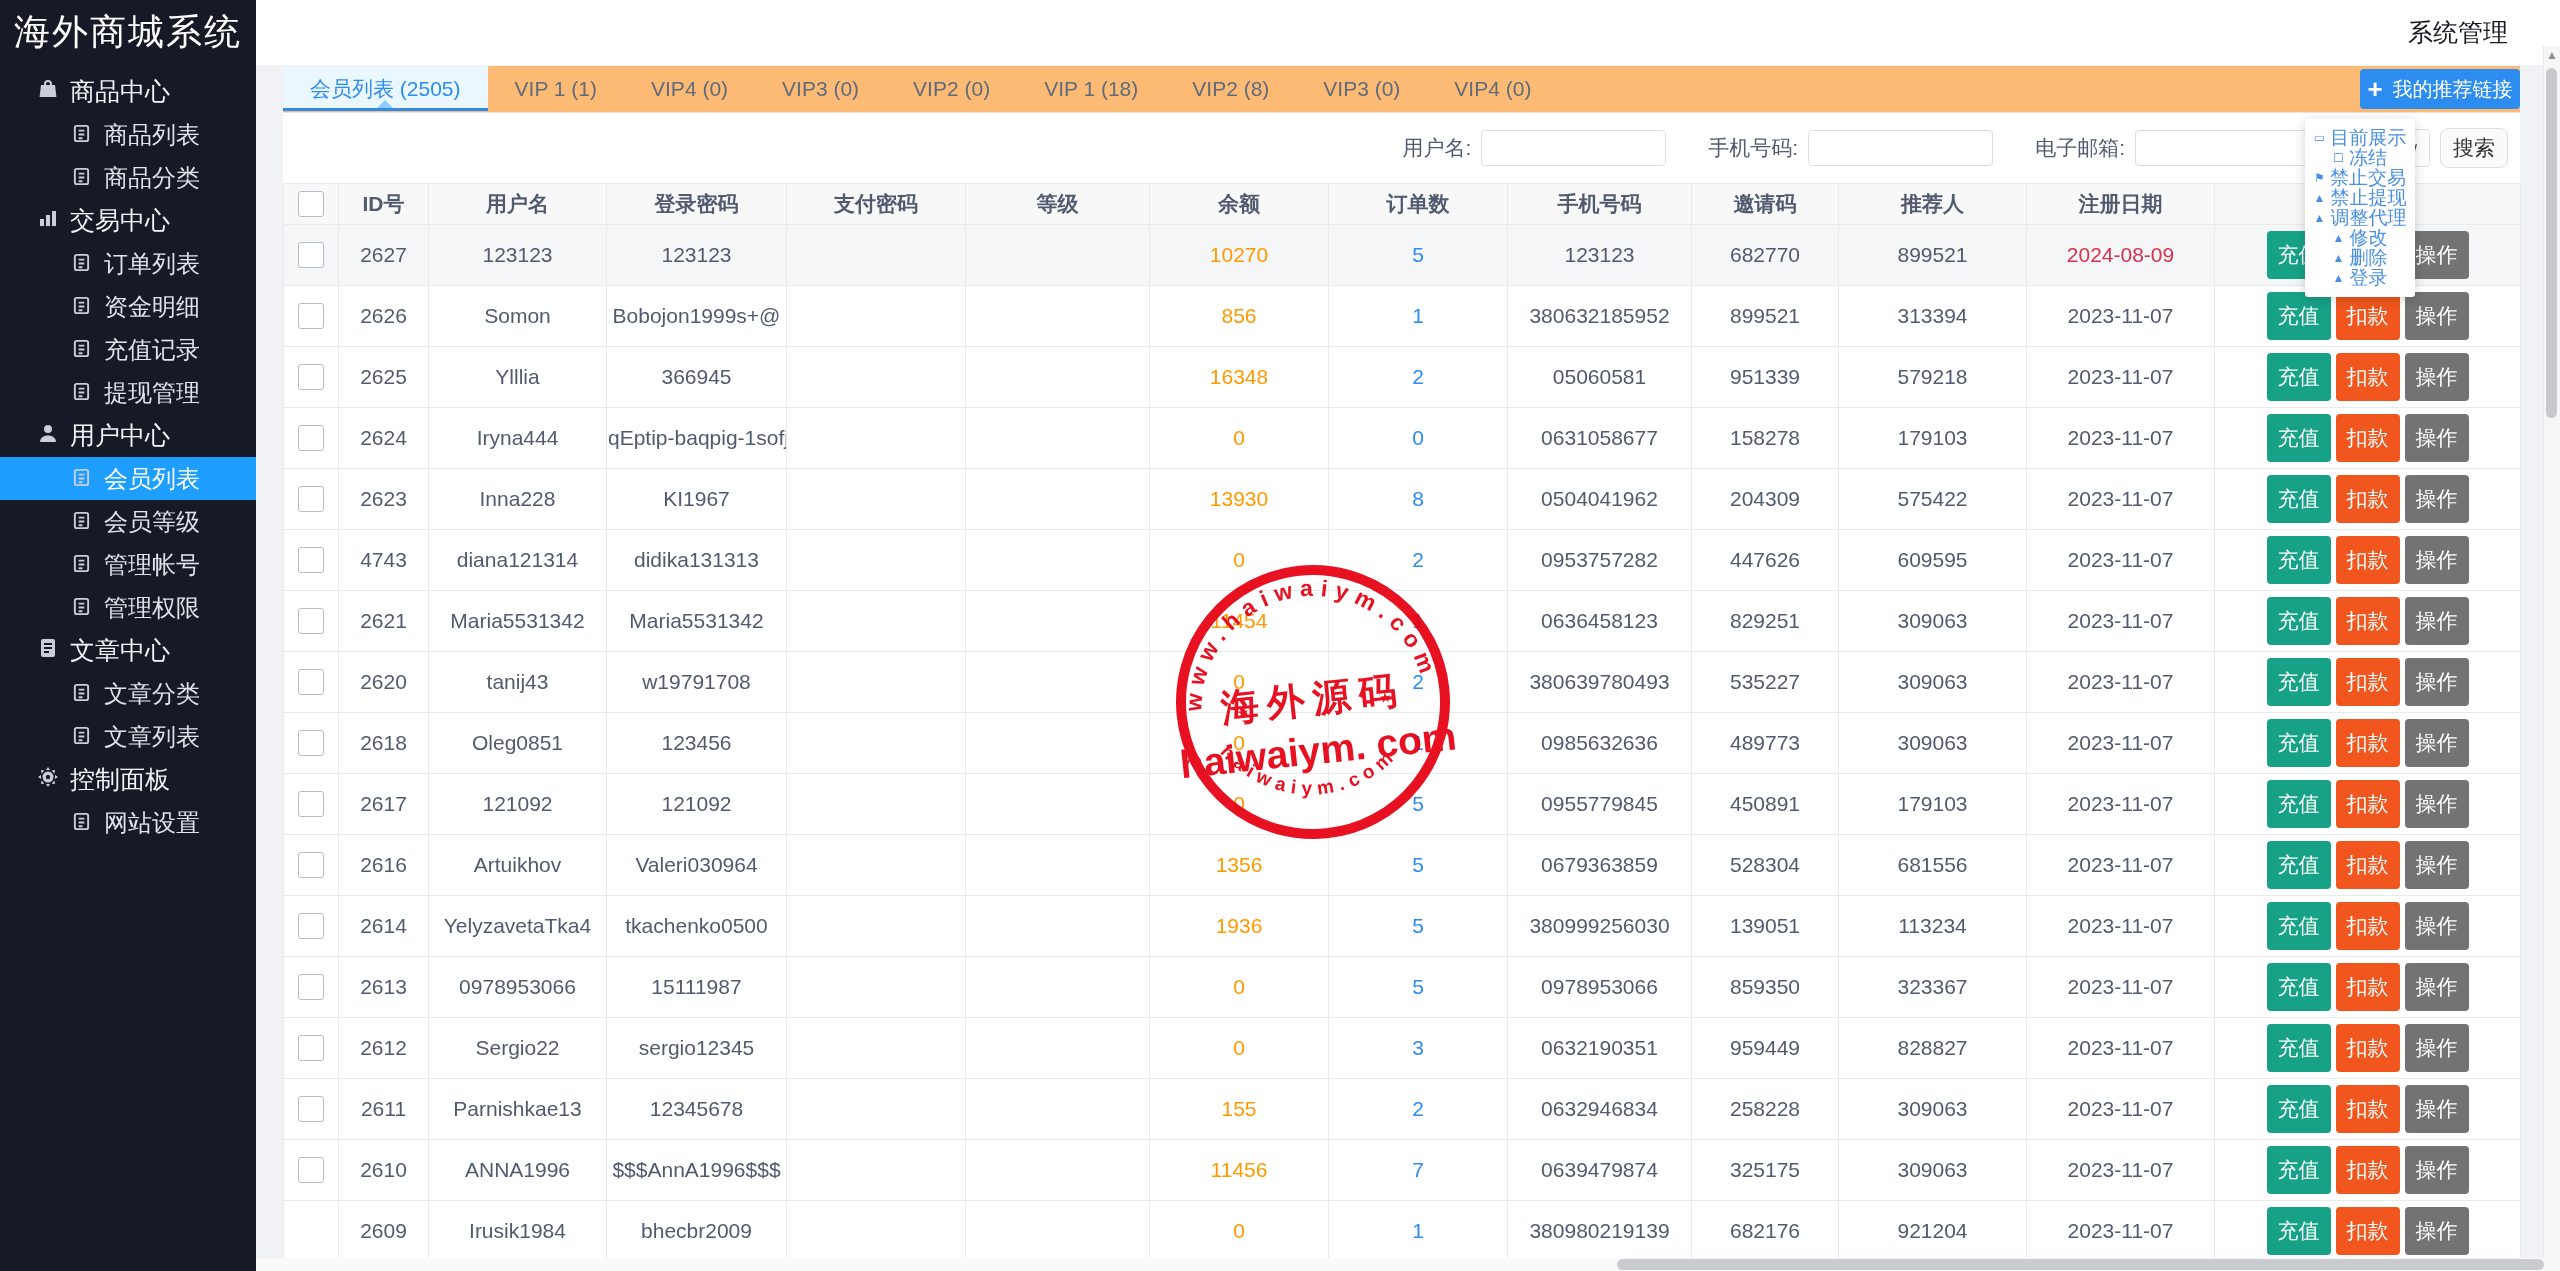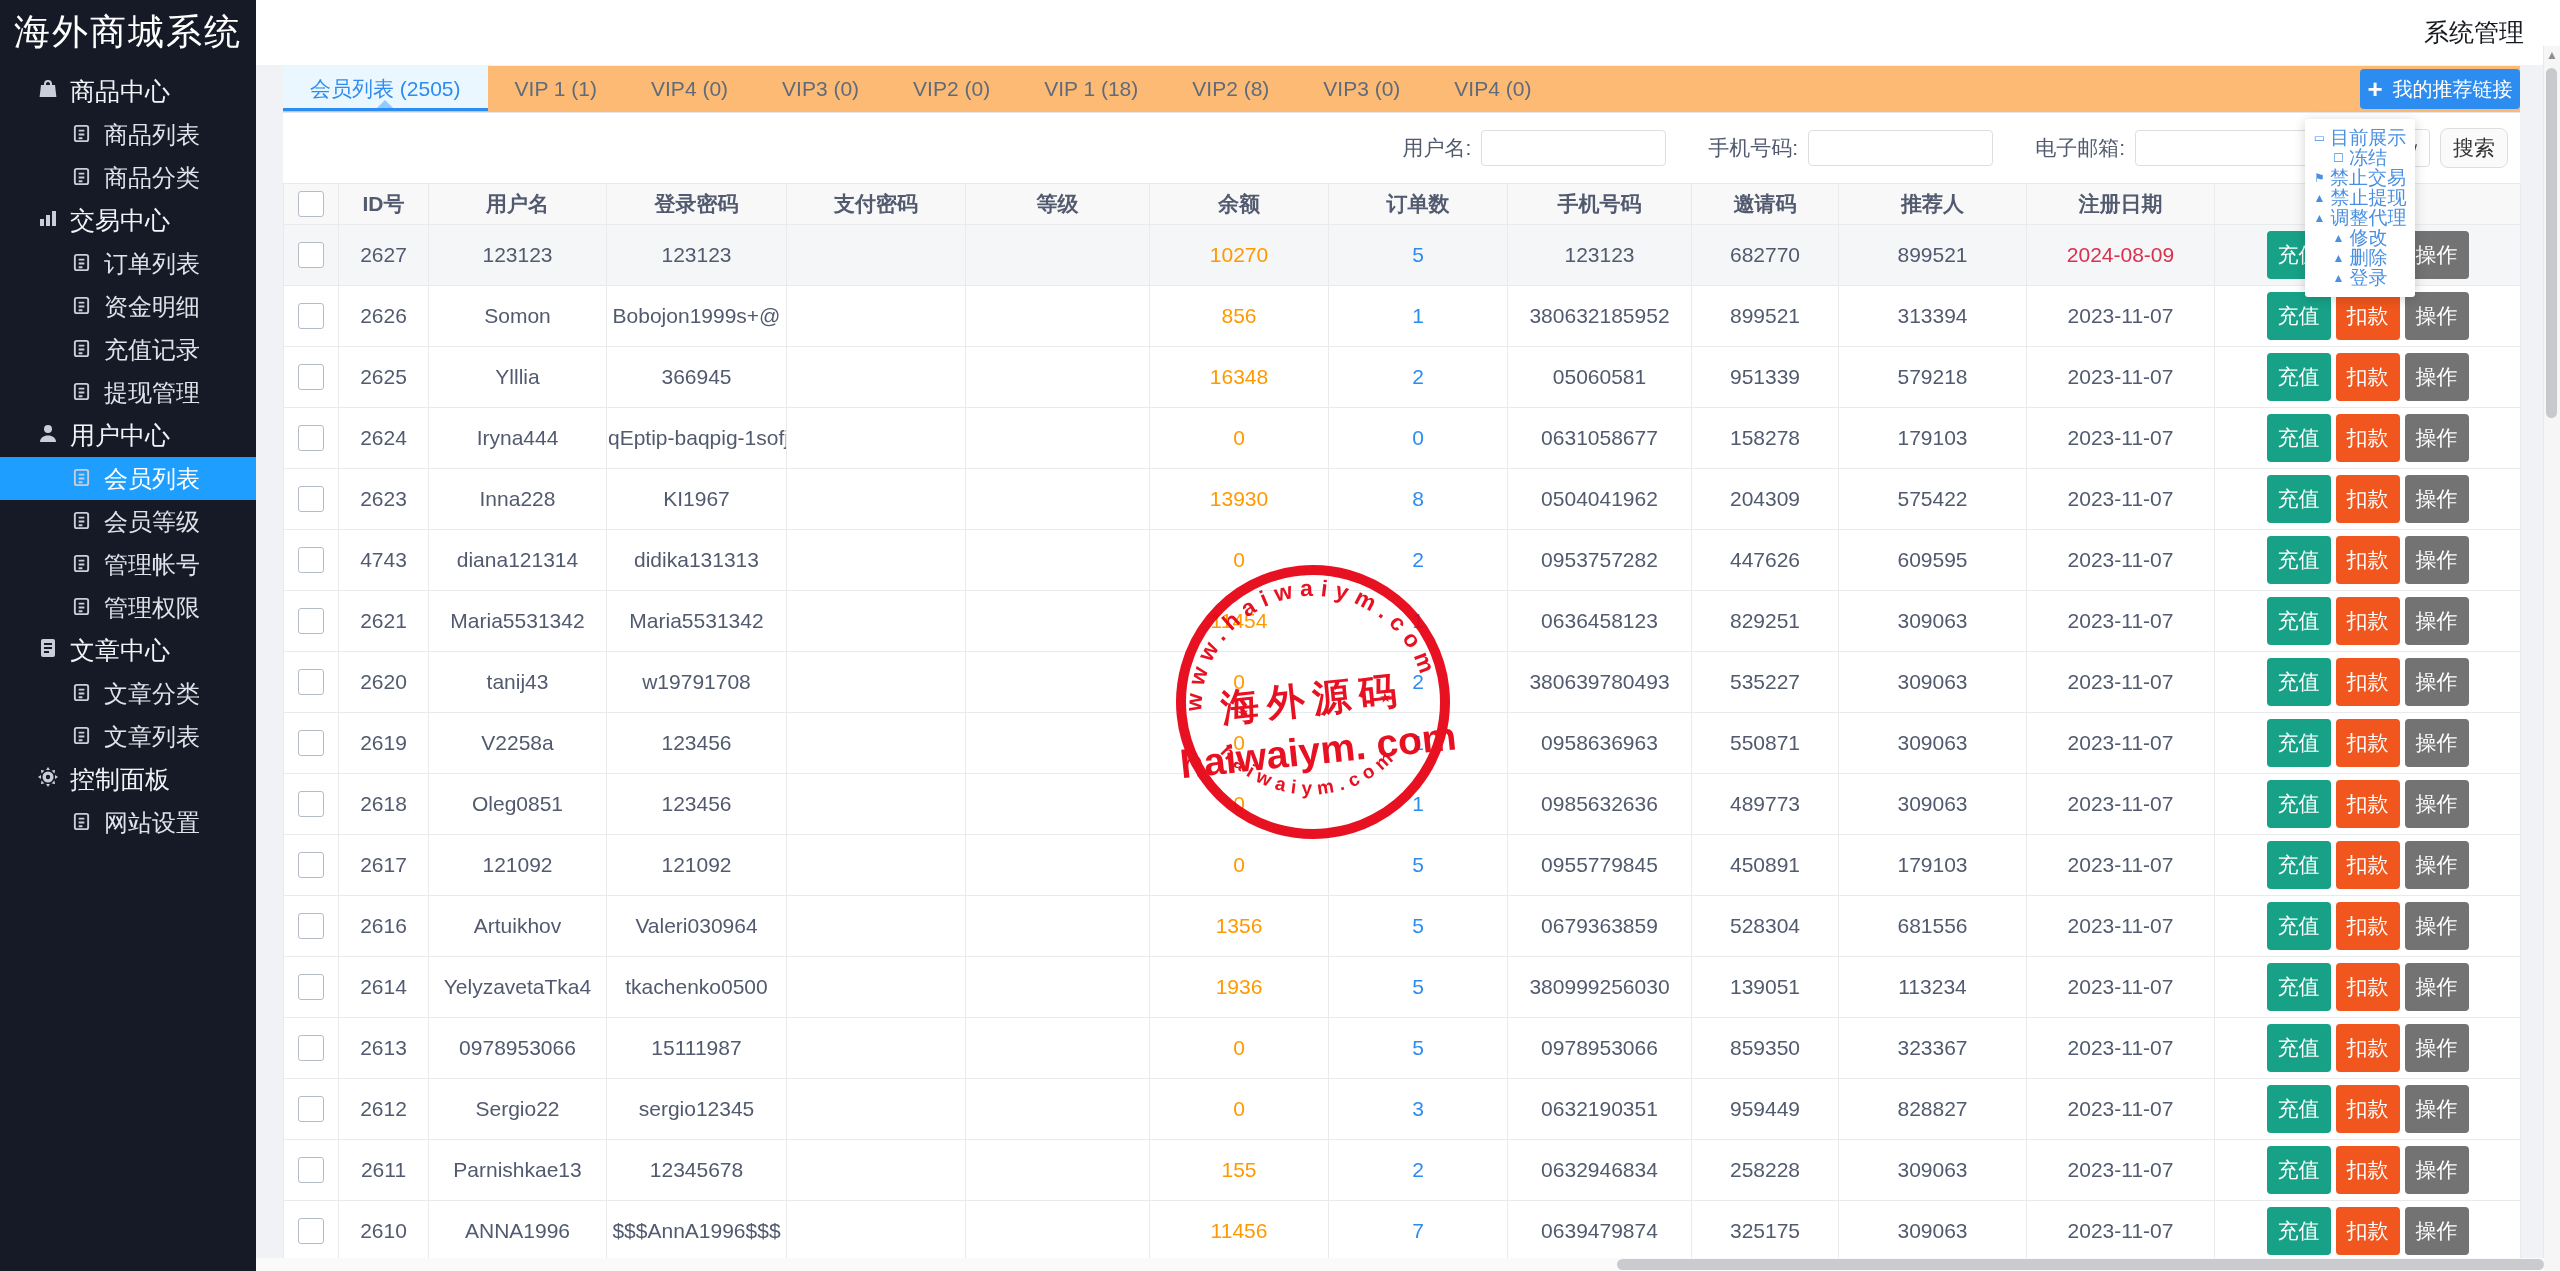--- a/index.html
+++ b/index.html
@@ -11,21 +11,21 @@
   
   .sidebar{position:absolute;left:0;top:0;width:256px;height:1271px;background:#161a26;z-index:20}
   .logo{height:64px;line-height:64px;text-align:center;color:#fff;font-size:36px;font-weight:normal;letter-spacing:2px}
   .menu{margin-top:6px}
   .menu-row{height:43px;display:flex;align-items:center;cursor:pointer}
   .menu-row.section{padding-left:36px;gap:10px;color:#f2f4f8;font-size:25px}
   .menu-row.child{padding-left:72px;gap:13px;color:#dfe3ea;font-size:24px}
   .menu-row.active{background:#1e9fff;color:#fff}
   .menu-row svg{flex:0 0 auto}
   
-  .header{position:absolute;left:256px;top:0;right:0;height:65px;background:#fff;z-index:10}
+  .header{position:absolute;left:256px;top:0;right:16px;height:65px;background:#fff;z-index:10}
   .header-right{position:absolute;right:36px;top:0;line-height:64px;font-size:25px;color:#15181d}
   
   .content{position:absolute;left:256px;top:64px;right:0;bottom:0;background:#f0f2f5}
   .card{position:absolute;left:27px;top:2px;width:2237px;height:1210px;background:#fff}
   
   .tabbar{height:46px;background:#fdba74;border-bottom:1px solid #e2e6ea;position:relative;white-space:nowrap}
   .tab{display:inline-block;height:45px;line-height:45px;padding:0 27px;font-size:21px;color:#5f6b7a;cursor:pointer;position:relative;box-sizing:border-box}
   .tab.active{color:#2d8cf0;background:#eaf7ff;border-bottom:3px solid #2d8cf0}
   .tab.active::after{content:"";position:absolute;left:50%;bottom:0;margin-left:-8px;width:0;height:0;
     border-left:8px solid transparent;border-right:8px solid transparent;border-bottom:8px solid #8ecbff}
@@ -432,41 +432,20 @@
             <td>
               <div class="btns">
                 <div class="btn btn-recharge">充值</div>
                 <div class="btn btn-deduct">扣款</div>
                 <div class="btn btn-operate">操作</div>
               </div>
             </td>
           </tr>
           <tr>
             <td><span class="cb"></span></td>
-            <td>2619</td>
-            <td>V2258a</td>
-            <td>123456</td>
-            <td></td>
-            <td></td>
-            <td class="balance">0</td>
-            <td class="orders">1</td>
-            <td>0958636963</td>
-            <td>550871</td>
-            <td>309063</td>
-            <td>2023-11-07</td>
-            <td>
-              <div class="btns">
-                <div class="btn btn-recharge">充值</div>
-                <div class="btn btn-deduct">扣款</div>
-                <div class="btn btn-operate">操作</div>
-              </div>
-            </td>
-          </tr>
-          <tr>
-            <td><span class="cb"></span></td>
             <td>2618</td>
             <td>Oleg0851</td>
             <td>123456</td>
             <td></td>
             <td></td>
             <td class="balance">0</td>
             <td class="orders">1</td>
             <td>0985632636</td>
             <td>489773</td>
             <td>309063</td>

